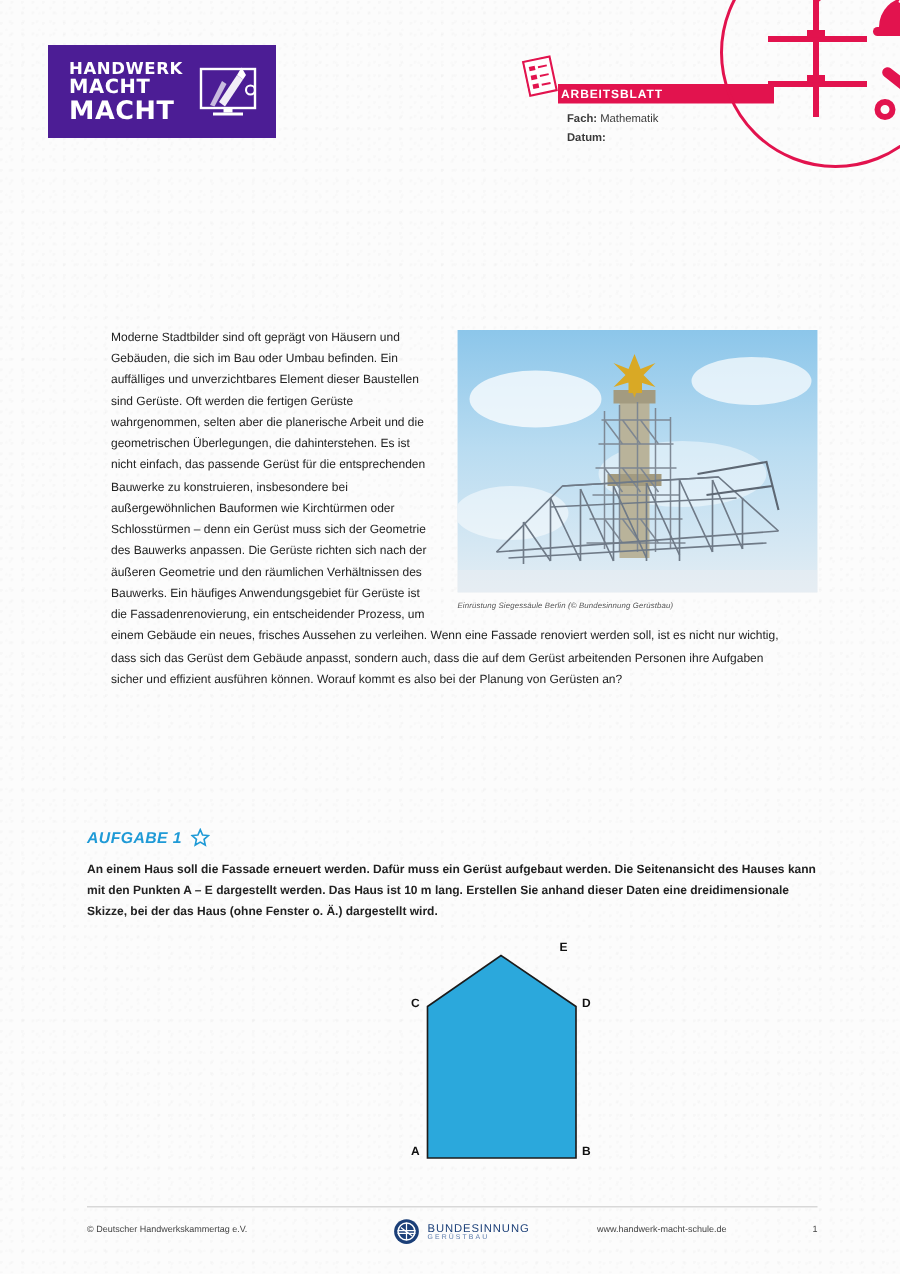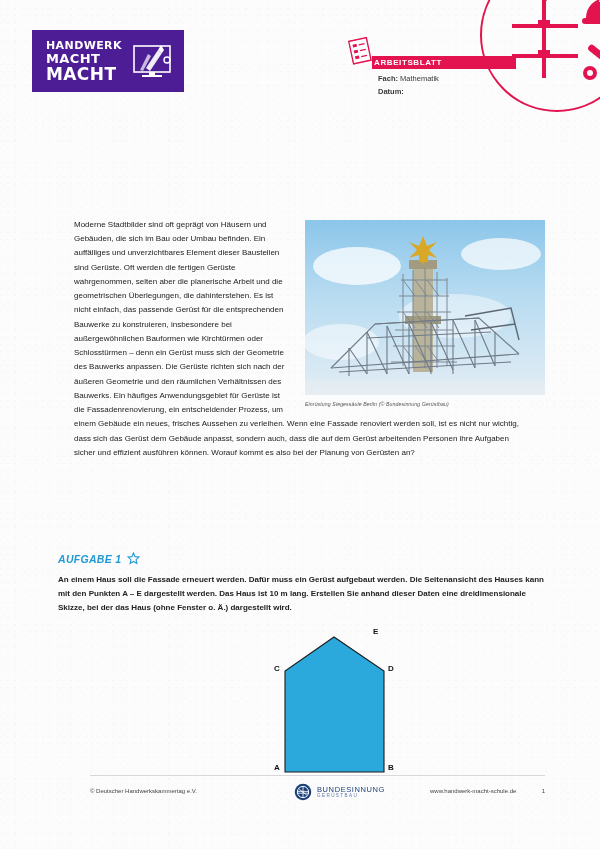--- a/index.html
+++ b/index.html
@@ -232,23 +232,22 @@
     position: absolute;
     font-size: 8px;
     font-weight: bold;
     color: #111;
   }
 
   
   .footer {
     position: absolute;
     left: 0; right: 0;
-    bottom: 42px;
+    bottom: 13px;
     height: 24px;
-    margin-left: 32px;
   }
   .footer-line {
     position: absolute;
     left: 58px; right: 55px;
     top: -8px;
     height: 1px;
     background: #d8d8d8;
   }
   .f-copy {
     position: absolute;

